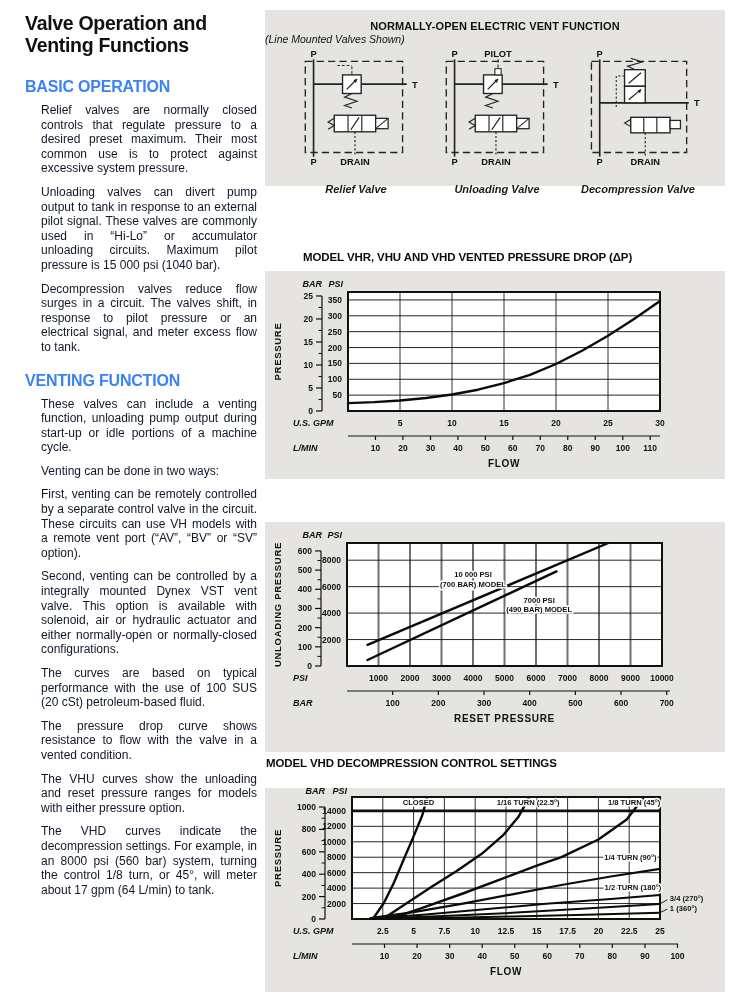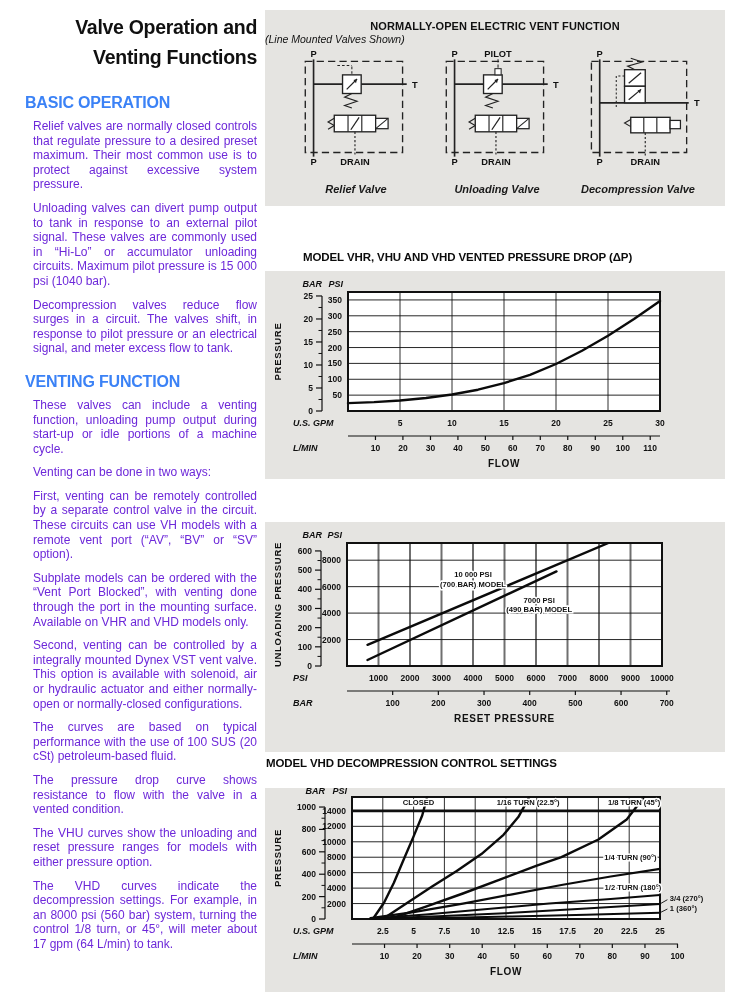--- a/index.html
+++ b/index.html
@@ -3,32 +3,32 @@
 <meta charset="utf-8">
 <style>
   html,body{margin:0;padding:0;}
   body{
     width:731px;height:999px;position:relative;background:#ffffff;
     font-family:"Liberation Sans", sans-serif;color:#111;
     -webkit-font-smoothing:antialiased;
   }
   .left-col{position:absolute;left:25px;top:12px;width:232px;}
   .page-title{
-    font-size:19.5px;font-weight:bold;line-height:30px;letter-spacing:-0.3px;
-    color:#101010;margin:0 0 22px 0;white-space:pre-line;text-align:right;
+    font-size:19.5px;font-weight:bold;line-height:22px;letter-spacing:-0.3px;
+    color:#101010;margin:0 0 22px 0;white-space:pre-line;
   }
   .section-heading{
     font-size:16px;font-weight:bold;letter-spacing:-0.2px;color:#3b82f6;
     margin:17px 0 7px 0;
   }
   .para{
-    font-size:12px;line-height:14.6px;text-align:justify;margin:0 0 9px 8px;color:#6d28d9;
+    font-size:12px;line-height:14.6px;text-align:justify;margin:0 0 9px 16px;color:#0f172a;
   }
   .fig-box{position:absolute;left:265px;width:460px;background:#e5e4e1;}
-  #diagram-box{top:10px;height:196px;}
+  #diagram-box{top:10px;height:176px;}
   .chart-heading{
     position:absolute;left:266px;width:459px;font-size:11.5px;font-weight:bold;
     letter-spacing:-0.1px;color:#0c0c0c;
   }
   #chart-heading-0{top:251px;padding-left:37px;} #chart-heading-1{top:522px;font-family:Liberation Mono, monospace;} #chart-heading-2{top:757px;}
   #chart-box-0{top:271px;height:208px;}
   #chart-box-1{top:522px;height:230px;}
   #chart-box-2{top:788px;height:204px;}
   .diagram-title{font-size:11px;font-weight:bold;text-align:center;padding-top:10px;letter-spacing:0.1px;}
   .diagram-subtitle{font-size:10.5px;font-style:italic;margin-top:1px;}
@@ -59,21 +59,20 @@
         <p class="para">Decompression valves reduce flow surges in a circuit. The valves shift, in response to pilot pressure or an electrical signal, and meter excess flow to tank.</p>
       </div>
   </section>
 
   <section>
     <h2 class="section-heading">VENTING FUNCTION</h2>
     <div>
         <p class="para">These valves can include a venting function, unloading pump output during start-up or idle portions of a machine cycle.</p>
         <p class="para">Venting can be done in two ways:</p>
         <p class="para">First, venting can be remotely controlled by a separate control valve in the circuit. These circuits can use VH models with a remote vent port (“AV”, “BV” or “SV” option).</p>
-        <p class="para">Subplate models can be ordered with the “Vent Port Blocked”, with venting done through the port in the mounting surface. Available on VHR and VHD models only.</p>
         <p class="para">Second, venting can be controlled by a integrally mounted Dynex VST vent valve. This option is available with solenoid, air or hydraulic actuator and either normally-open or normally-closed configurations.</p>
       </div>
   </section>
 
   <section>
     <div>
         <p class="para">The curves are based on typical performance with the use of 100 SUS (20 cSt) petroleum-based fluid.</p>
         <p class="para">The pressure drop curve shows resistance to flow with the valve in a vented condition.</p>
         <p class="para">The VHU curves show the unloading and reset pressure ranges for models with either pressure option.</p>
         <p class="para">The VHD curves indicate the decompression settings. For example, in an 8000 psi (560 bar) system, turning the control 1/8 turn, or 45°, will meter about 17 gpm (64 L/min) to tank.</p>

